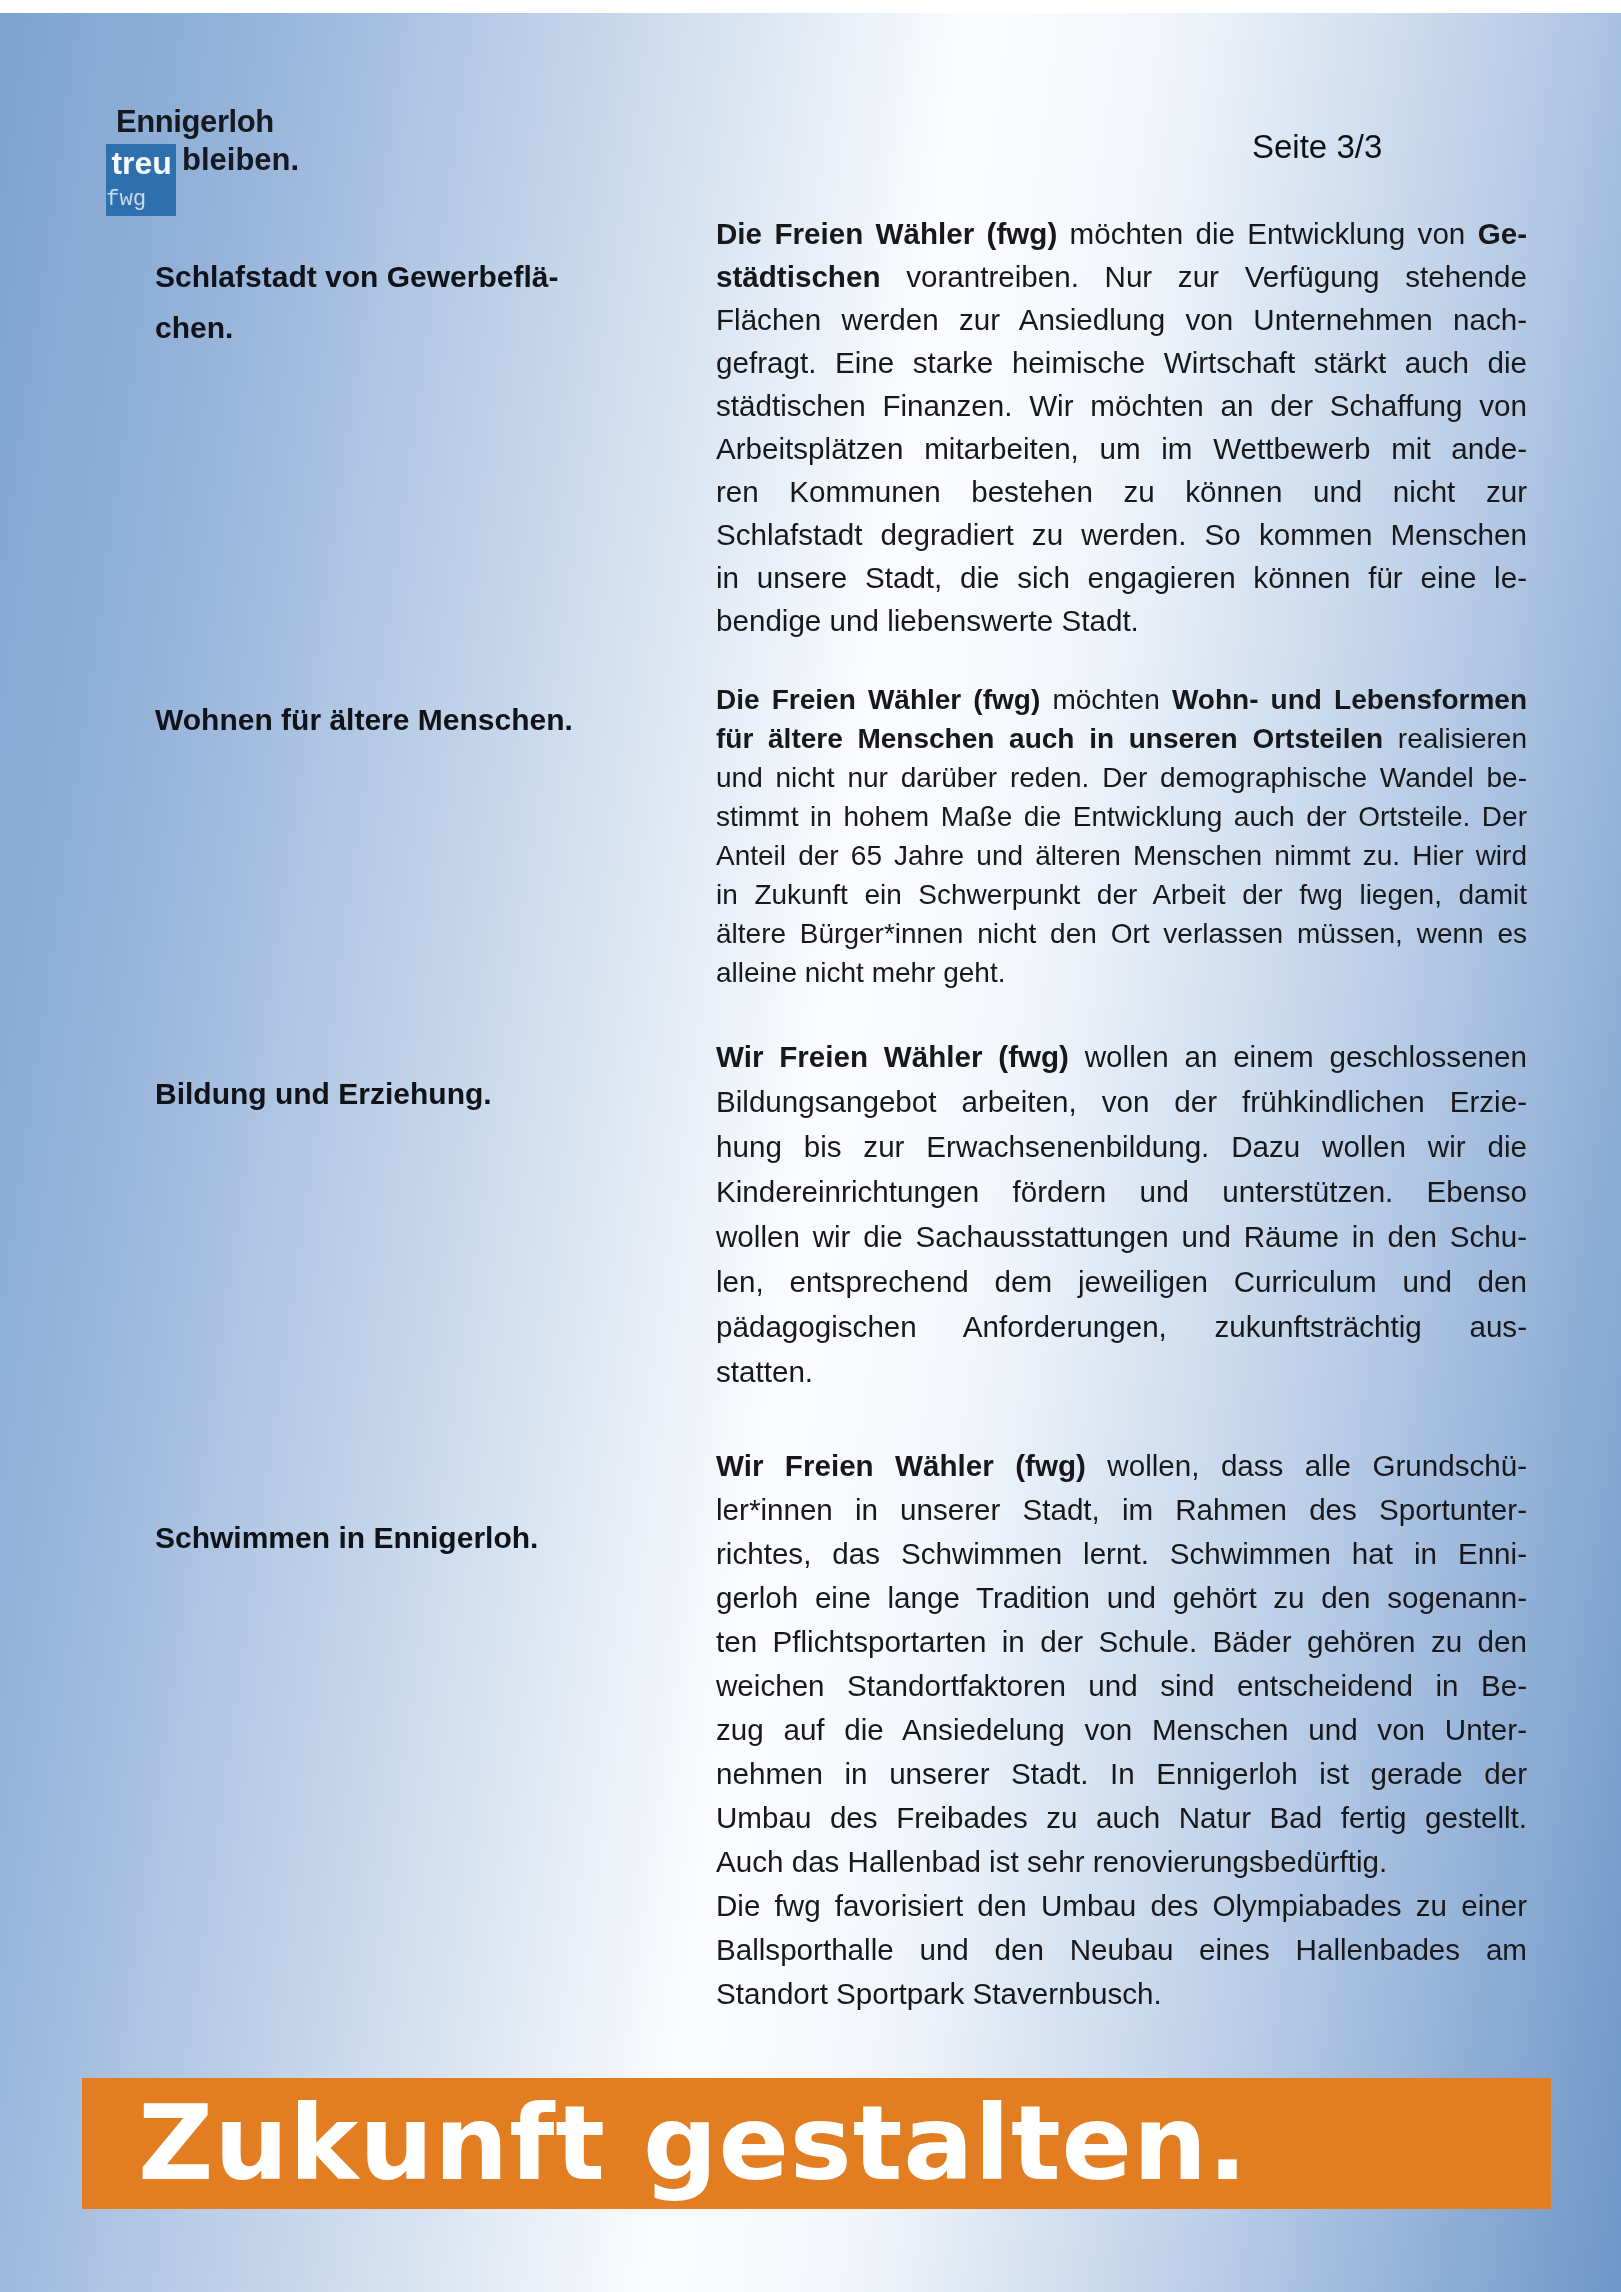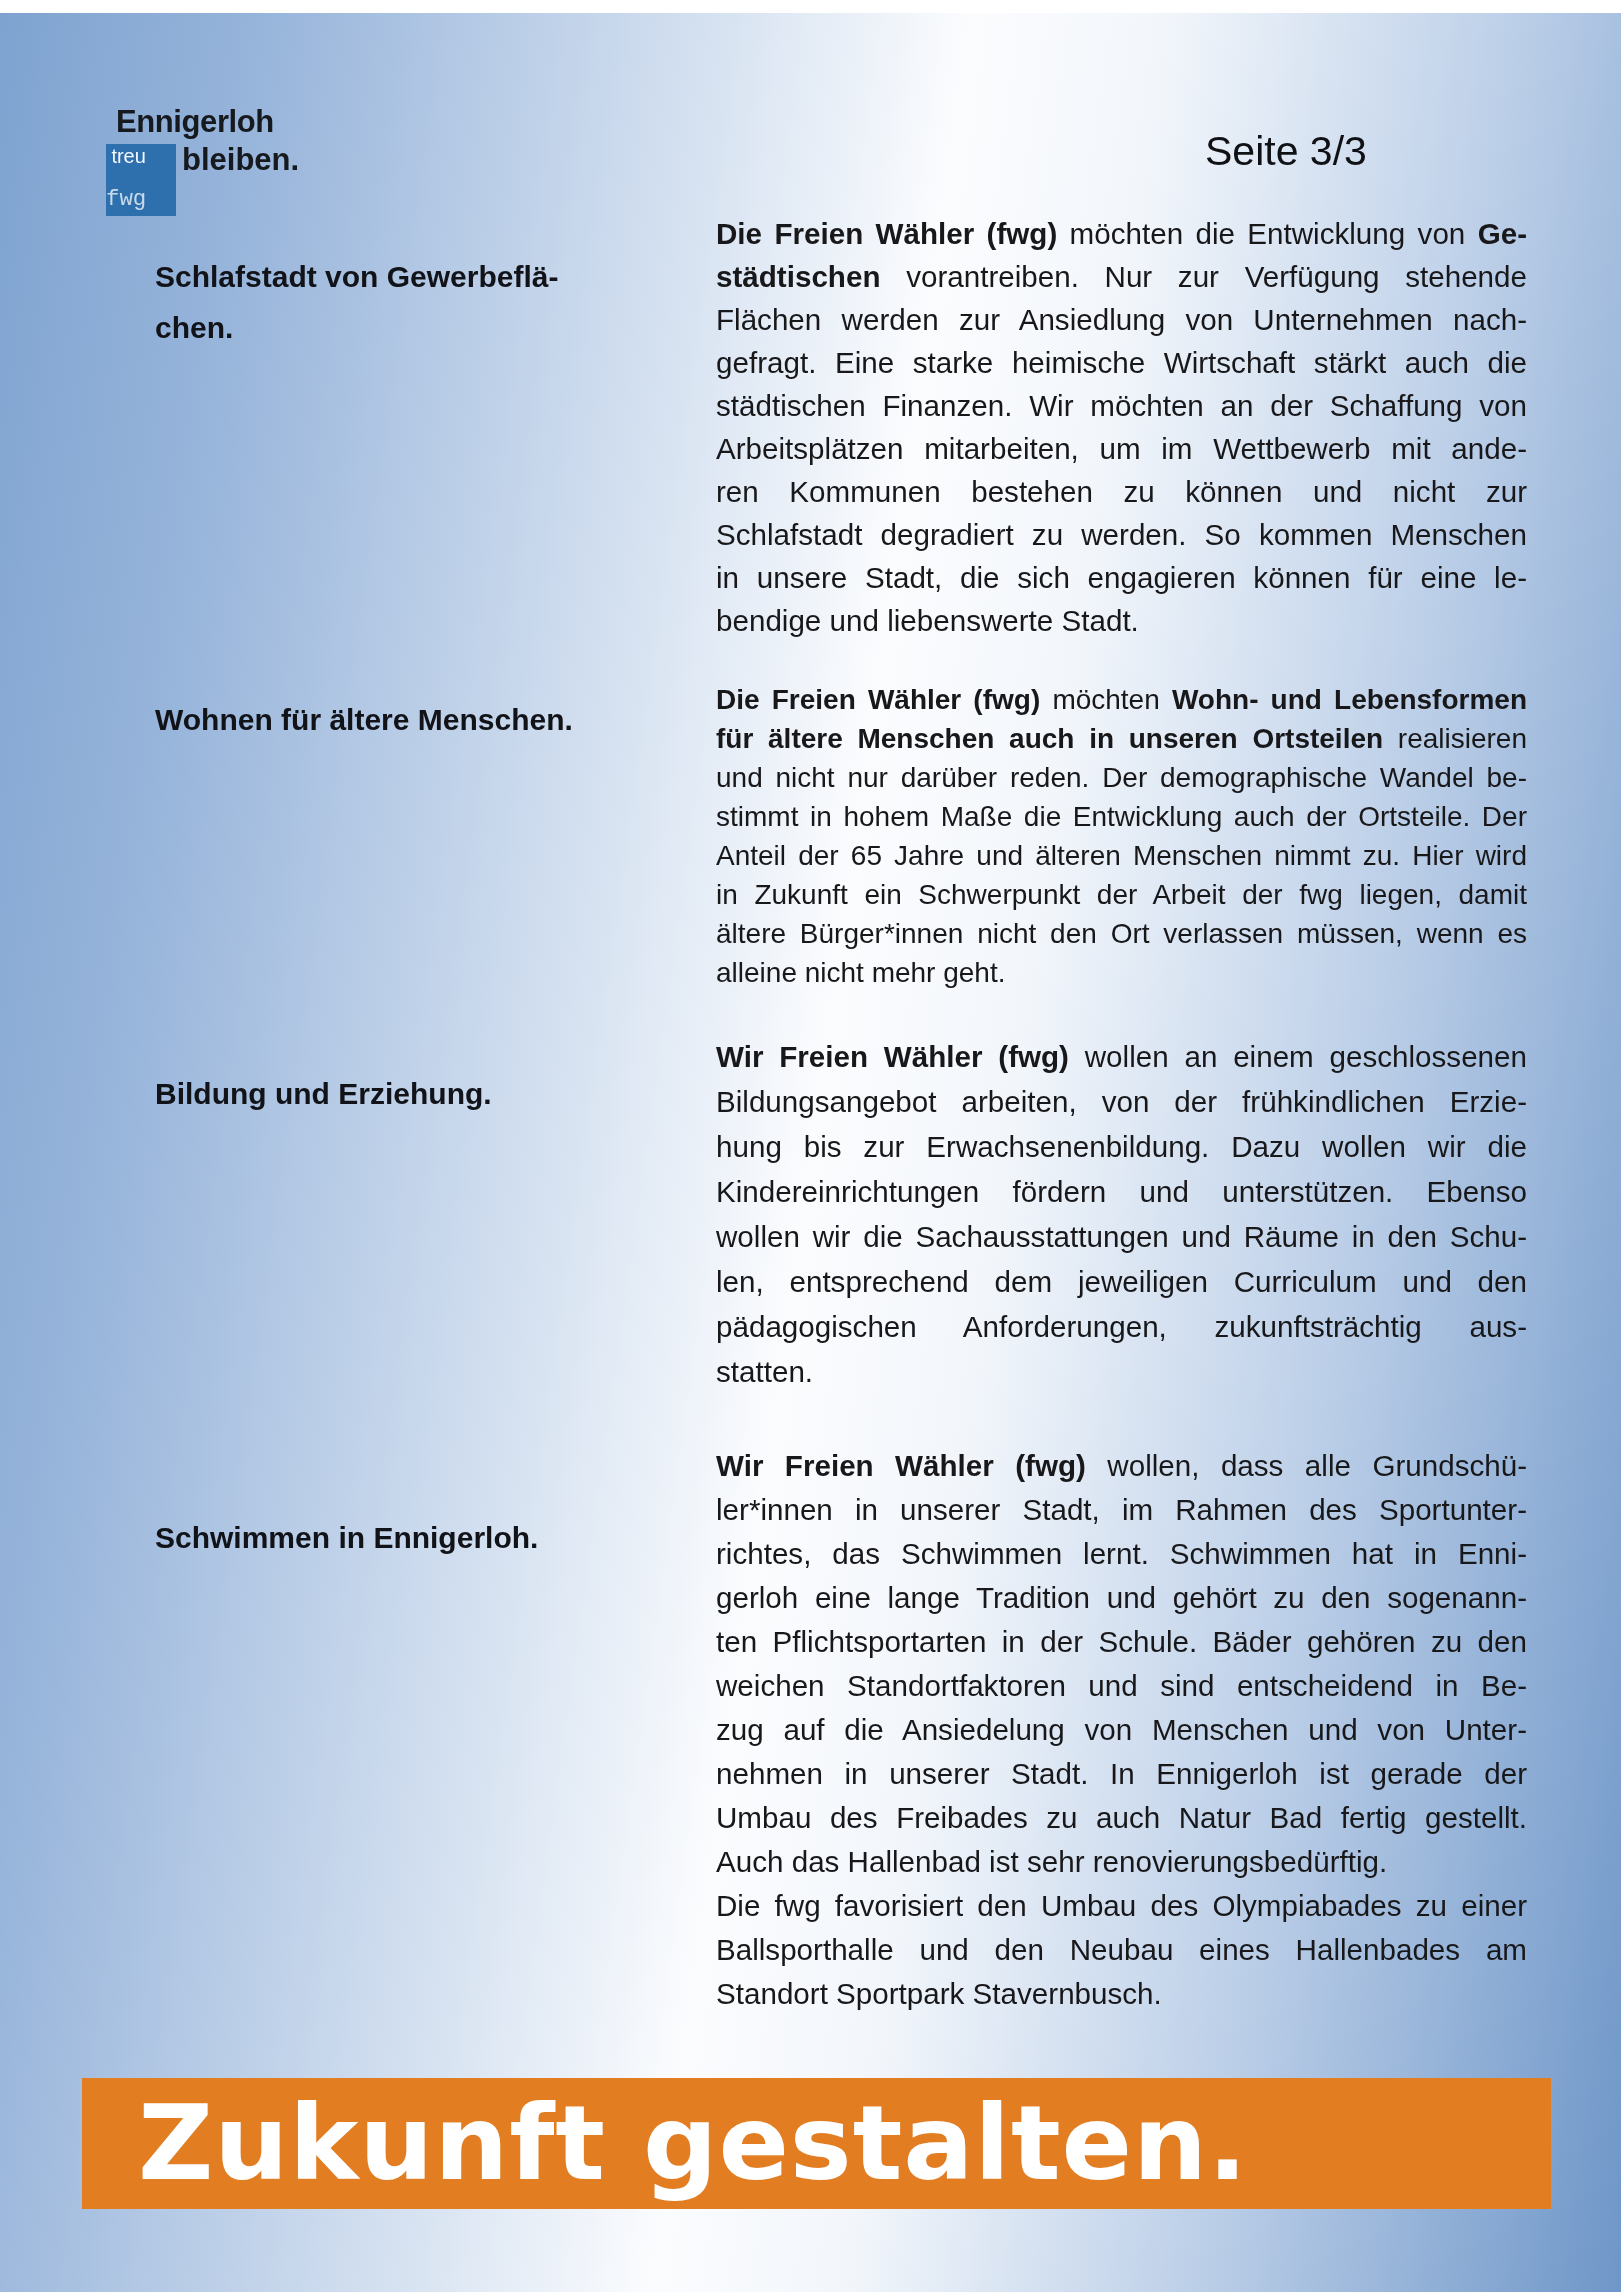--- a/index.html
+++ b/index.html
@@ -9,26 +9,26 @@
     overflow:hidden;
     font-family:"Liberation Sans",sans-serif;
     background:linear-gradient(98deg,
       #7EA3D0 0%, #98B5DB 14%, #D9E4F2 38%, #FBFCFE 50%,
       #F2F6FB 60%, #BCCFE8 78%, #6E96C8 100%);
     margin-top:13px;
   }
   
   .brand-city{position:absolute;left:116px;top:91px;font-size:31px;font-weight:700;letter-spacing:-0.4px;color:#16191D;}
   .brand-box{position:absolute;left:106px;top:131px;width:70px;height:72px;background:#2E6FAE;}
-  .brand-treu{position:absolute;left:5.4px;top:0.9px;font-size:20px;font-weight:400;color:#F4F8FB;}
+  .brand-treu{position:absolute;left:5.4px;top:0.9px;font-size:32px;font-weight:700;color:#F4F8FB;}
   .brand-fwg{position:absolute;left:0;right:0;bottom:3.6px;text-align:left;
     font-family:"Liberation Mono",monospace;font-size:22.4px;color:#C9DAEB;}
   .brand-bleiben{position:absolute;left:182px;top:129px;font-size:31px;font-weight:700;color:#16191D;}
   
-  .page-label{position:absolute;left:1205px;top:115px;font-size:41px;color:#101114;}
+  .page-label{position:absolute;left:1252px;top:115px;font-size:33px;color:#101114;}
   
   .heading{position:absolute;width:502px;font-weight:700;font-size:30px;line-height:51px;color:#111318;}
   .para{position:absolute;width:811px;color:#18181A;}
   .h-1{left:155px;top:238px;}   .p-1{left:716px;top:199px;font-size:29.6px;line-height:43px;}
   .h-2{left:155px;top:681px;}   .p-2{left:716px;top:667px;font-size:28px;line-height:39px;}
   .h-3{left:155px;top:1055px;}  .p-3{left:716px;top:1021px;font-size:29.6px;line-height:45px;}
   .h-4{left:155px;top:1499px;}  .p-4{left:716px;top:1431px;font-size:29.6px;line-height:44px;}
   .pline{text-align:justify;text-align-last:justify;}
   .pline.left{text-align-last:left;}
   .pline b{font-weight:700;}

